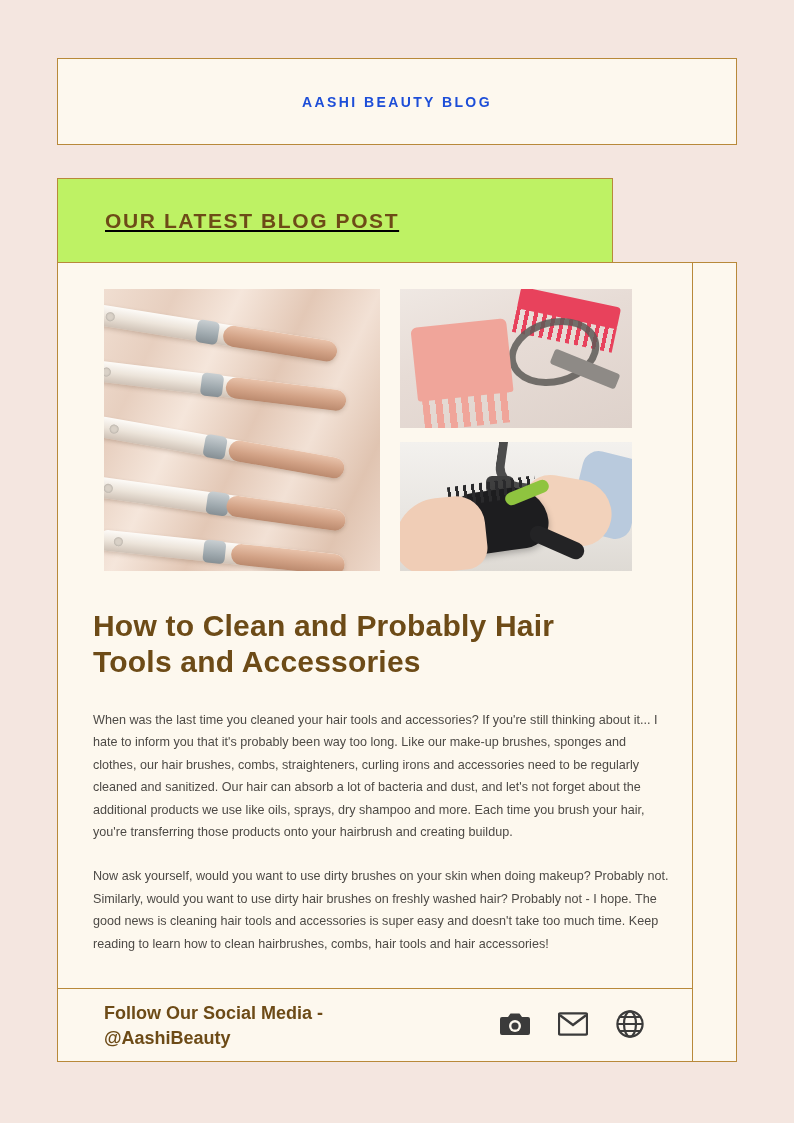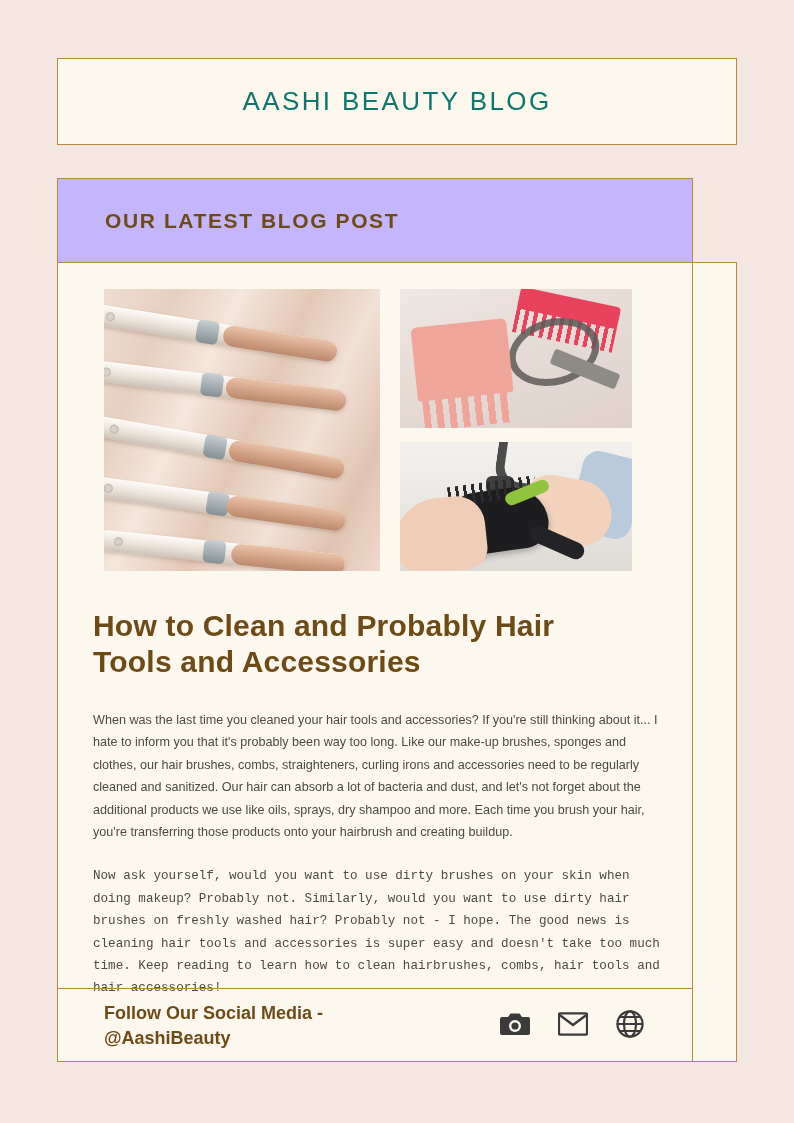--- a/index.html
+++ b/index.html
@@ -23,38 +23,39 @@
     width: 680px;
     height: 87px;
     background: #fdf8ee;
     border: 1px solid #b8893a;
     box-sizing: border-box;
     display: flex;
     align-items: center;
     justify-content: center;
   }
   .header-title {
-    font-size: 26px;
+    font-size: 14px;
     letter-spacing: 2.4px;
-    color: #0f766e;
-    font-weight: normal;
+    color: #1d4ed8;
+    font-weight: bold;
   }
 
   
   .subhead-box {
     position: absolute;
     left: 57px;
     top: 178px;
-    width: 636px;
+    width: 556px;
     height: 85px;
-    background: #c4b5fd;
+    background: #bef264;
     border: 1px solid #b8893a;
     box-sizing: border-box;
     display: flex;
     align-items: center;
+    text-decoration: underline;
   }
   .subhead-title {
     margin-left: 47px;
     font-size: 21px;
     letter-spacing: 1.6px;
     color: #6d4b17;
     font-weight: bold;
   }
 
   
@@ -294,21 +295,21 @@
   .article-body {
     position: absolute;
     left: 93px;
     top: 697px;
     width: 578px;
     font-size: 12.6px;
     line-height: 22.4px;
     color: #4d4a46;
   }
   .article-body p { margin: 12px 0 22px 0; }
-  .article-body p:last-child { margin-bottom: 0; font-family: Liberation Mono, monospace; }
+  .article-body p:last-child { margin-bottom: 0; }
 
   
   .footer-box {
     position: absolute;
     left: 57px;
     top: 988px;
     width: 636px;
     height: 74px;
     border-top: 1px solid #b8893a;
     box-sizing: border-box;

